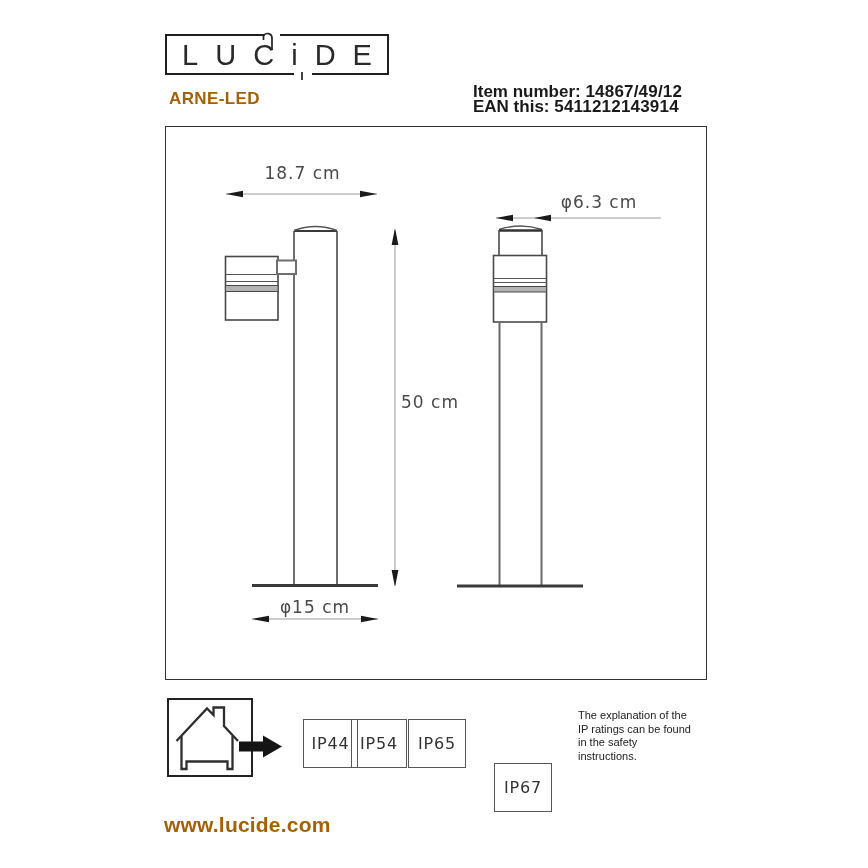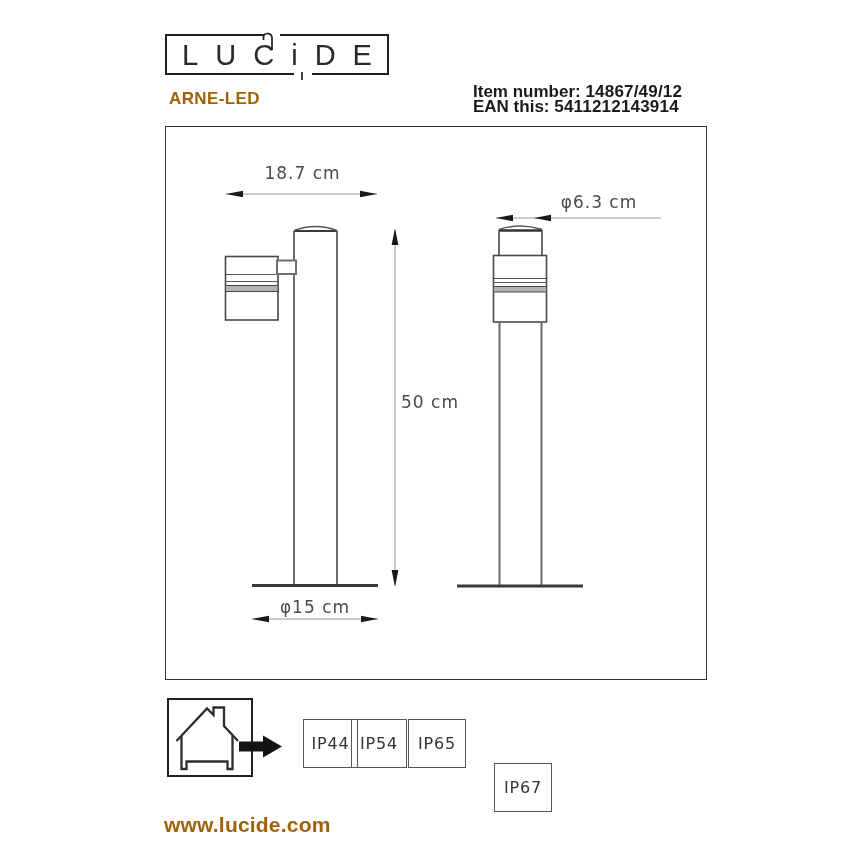--- a/index.html
+++ b/index.html
@@ -79,20 +79,26 @@
   <div class="abs dim-label dim-height">50 cm</div>
   <div class="abs dim-label dim-head">φ6.3 cm</div>
   <div class="abs dim-label dim-base">φ15 cm</div>
 
   <div class="abs house-box"></div>
   <div class="abs ip-box ip44">IP44</div>
   <div class="abs ip-box ip54">IP54</div>
   <div class="abs ip-box ip65">IP65</div>
   <div class="abs ip-box ip67">IP67</div>
 
+  <div class="abs ip-note">
+    <div>The explanation of the</div>
+    <div>IP ratings can be found</div>
+    <div>in the safety</div>
+    <div>instructions.</div>
+  </div>
 
   <div class="abs footer-line2">www.lucide.com</div>
 
   <svg class="overlay" width="868" height="868" viewBox="0 0 868 868">
 
     <g>
       <rect x="264" y="32.5" width="16" height="5" fill="#ffffff"></rect>
       <rect x="294" y="71.5" width="18" height="6" fill="#ffffff"></rect>
       <path d="M272,50 V38 A4.5,4.5 0 0 0 263.5,36 V40" stroke="#222" stroke-width="1.7" fill="none"></path>
       <path d="M302,72 V80" stroke="#222" stroke-width="1.7" fill="none"></path>

